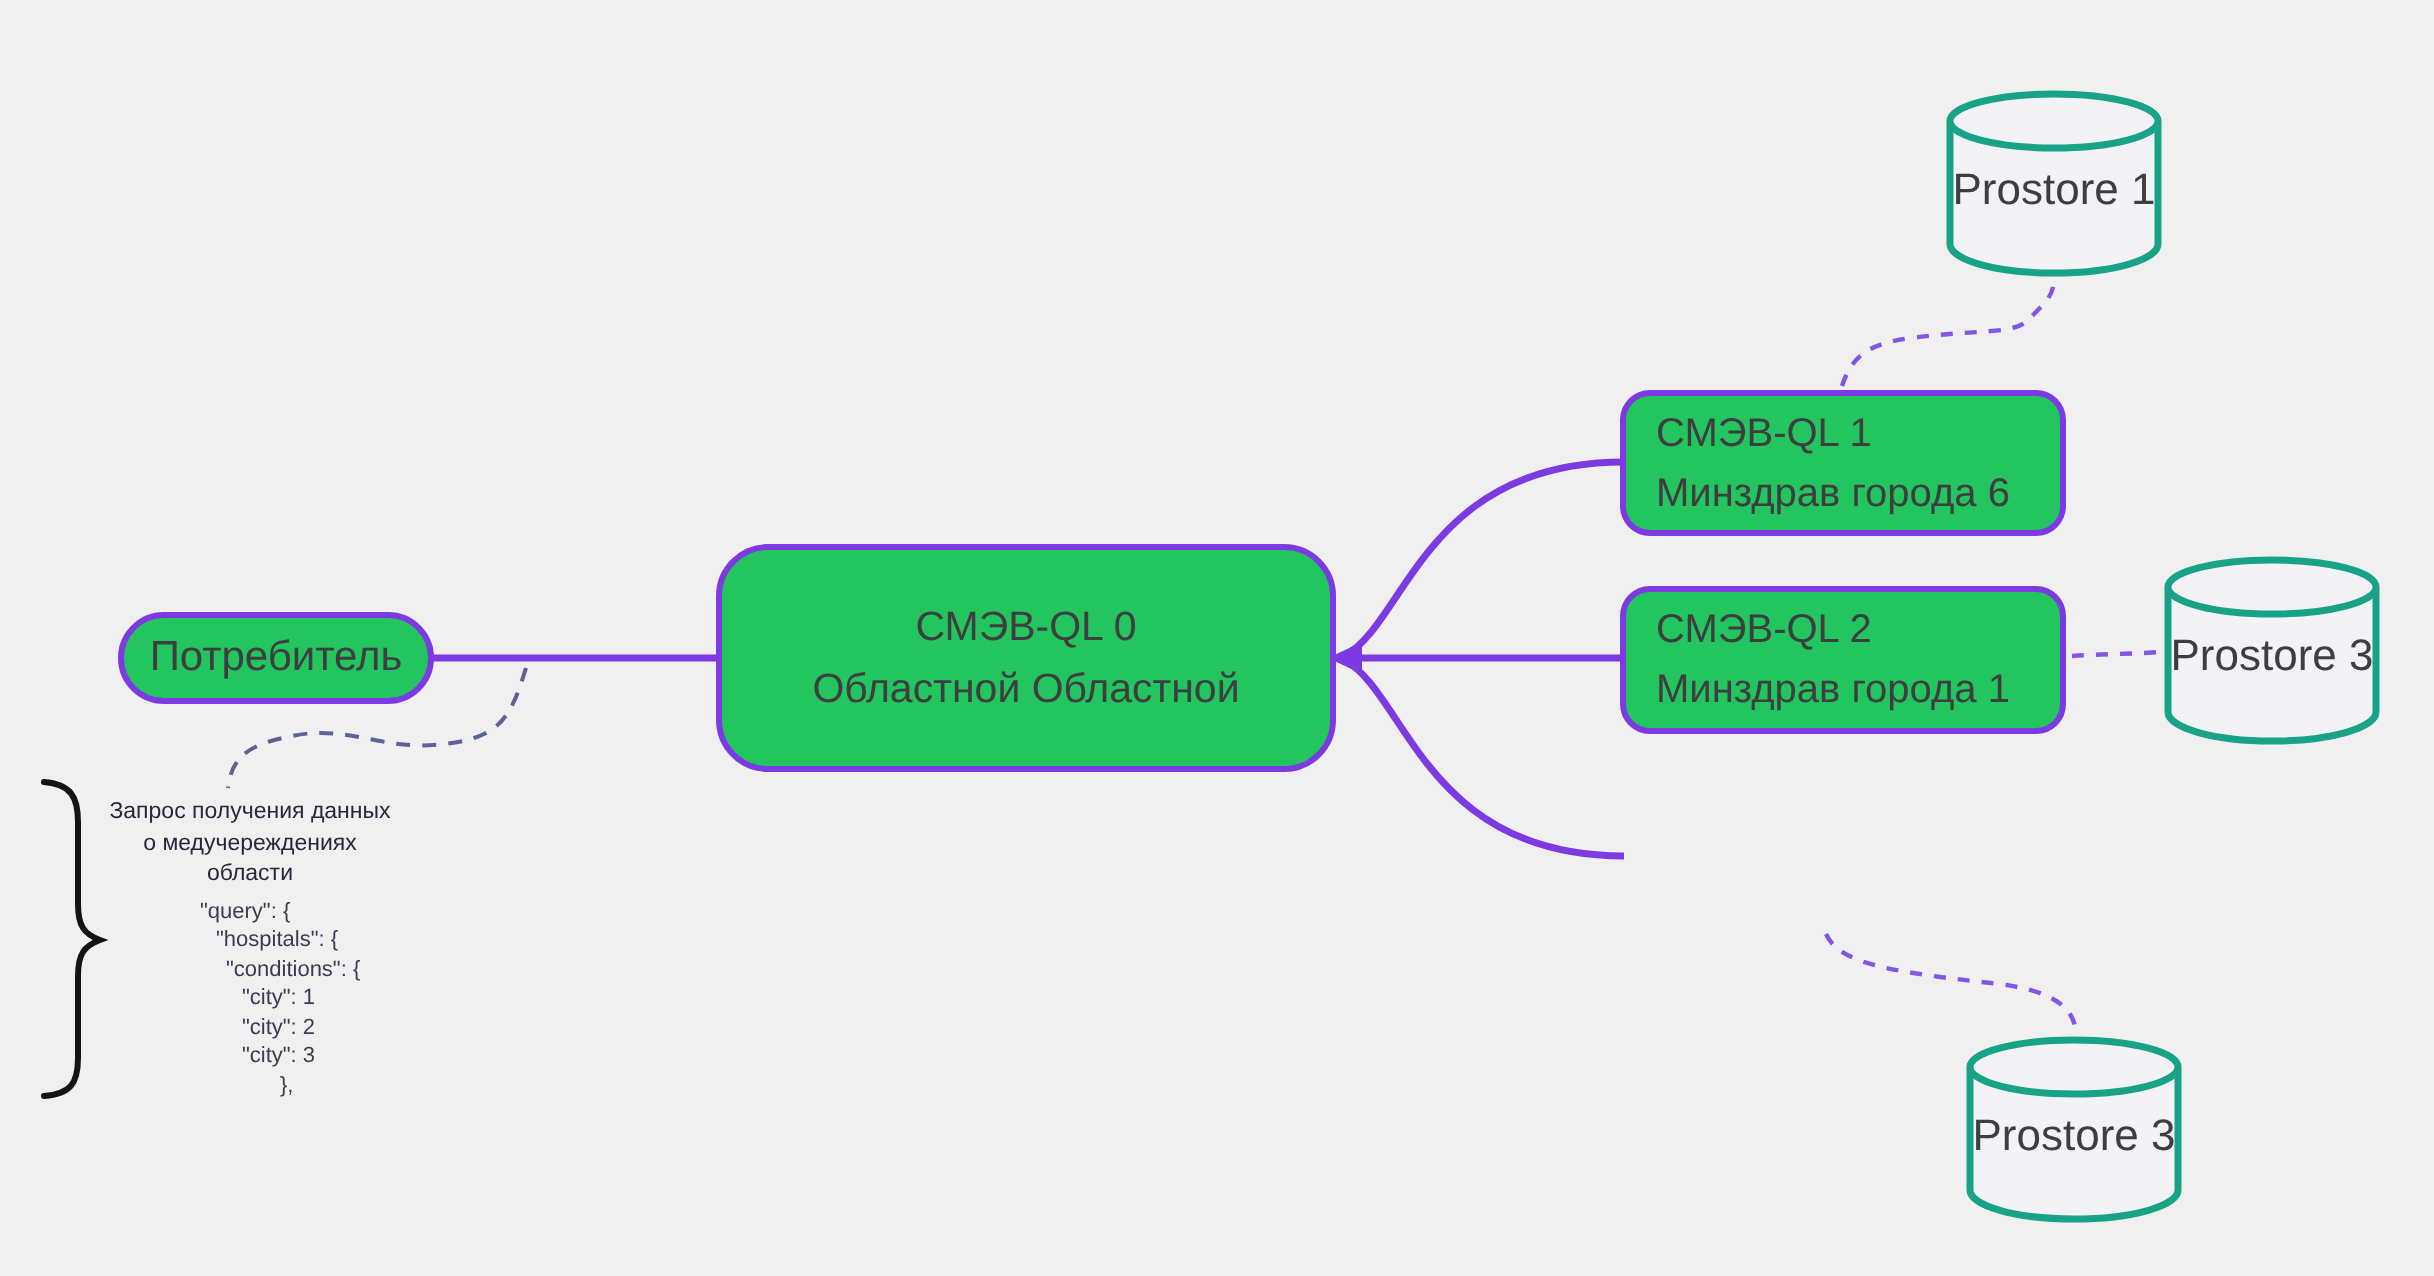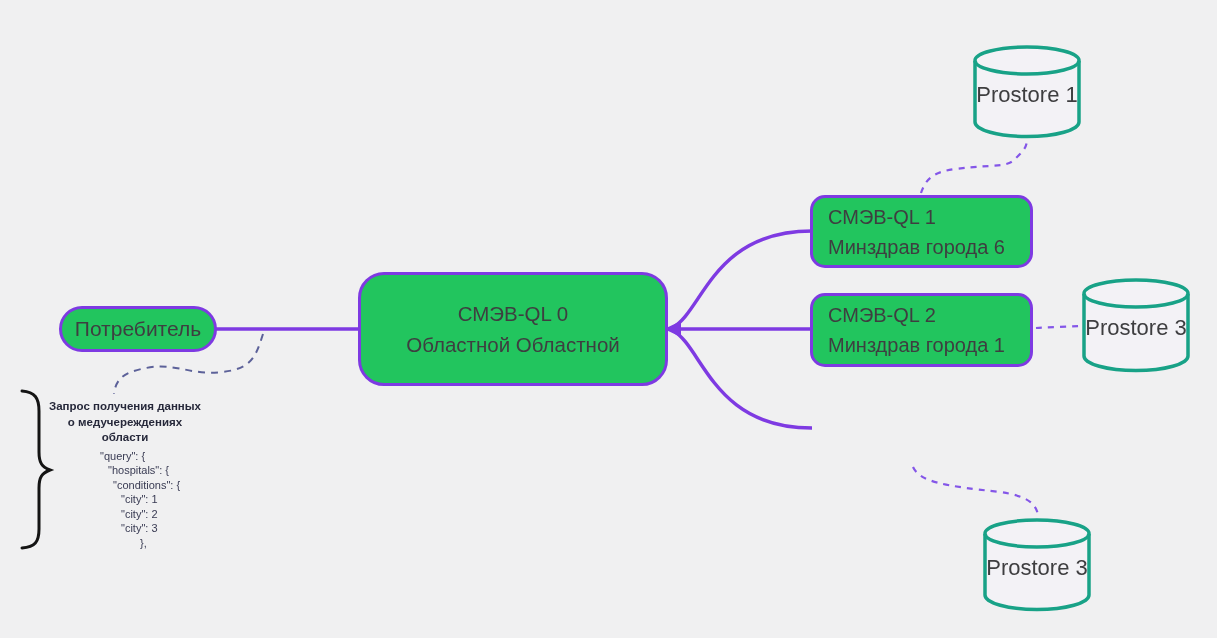--- a/index.html
+++ b/index.html
@@ -40,21 +40,21 @@
     position:absolute;left:0;right:0;top:0;bottom:0;
     display:flex;align-items:center;justify-content:center;
     font-size:22px;color:#3e3e40;padding-top:6px;
   }
   .cyl1{left:972px;top:44px;height:95px;}
   .cyl2{left:1081px;top:277px;height:96px;}
   .cyl3{left:982px;top:517px;height:95px;}
 
   .annotation{position:absolute;left:38px;top:399px;width:174px;}
   .ann-title{
-    text-align:center;font-weight:bold;font-size:11.5px;line-height:15.5px;
+    text-align:center;font-weight:normal;font-size:11.5px;line-height:15.5px;
     color:#26283a;
   }
   .ann-code{margin-top:3px;font-size:11px;line-height:14.6px;color:#393b53;}
   .ann-code div{white-space:pre;}
   .ann-code div:nth-child(1){padding-left:62px;}
   .ann-code div:nth-child(2){padding-left:70px;}
   .ann-code div:nth-child(3){padding-left:75px;}
   .ann-code div:nth-child(4){padding-left:83px;}
   .ann-code div:nth-child(5){padding-left:83px;}
   .ann-code div:nth-child(6){padding-left:83px;}

